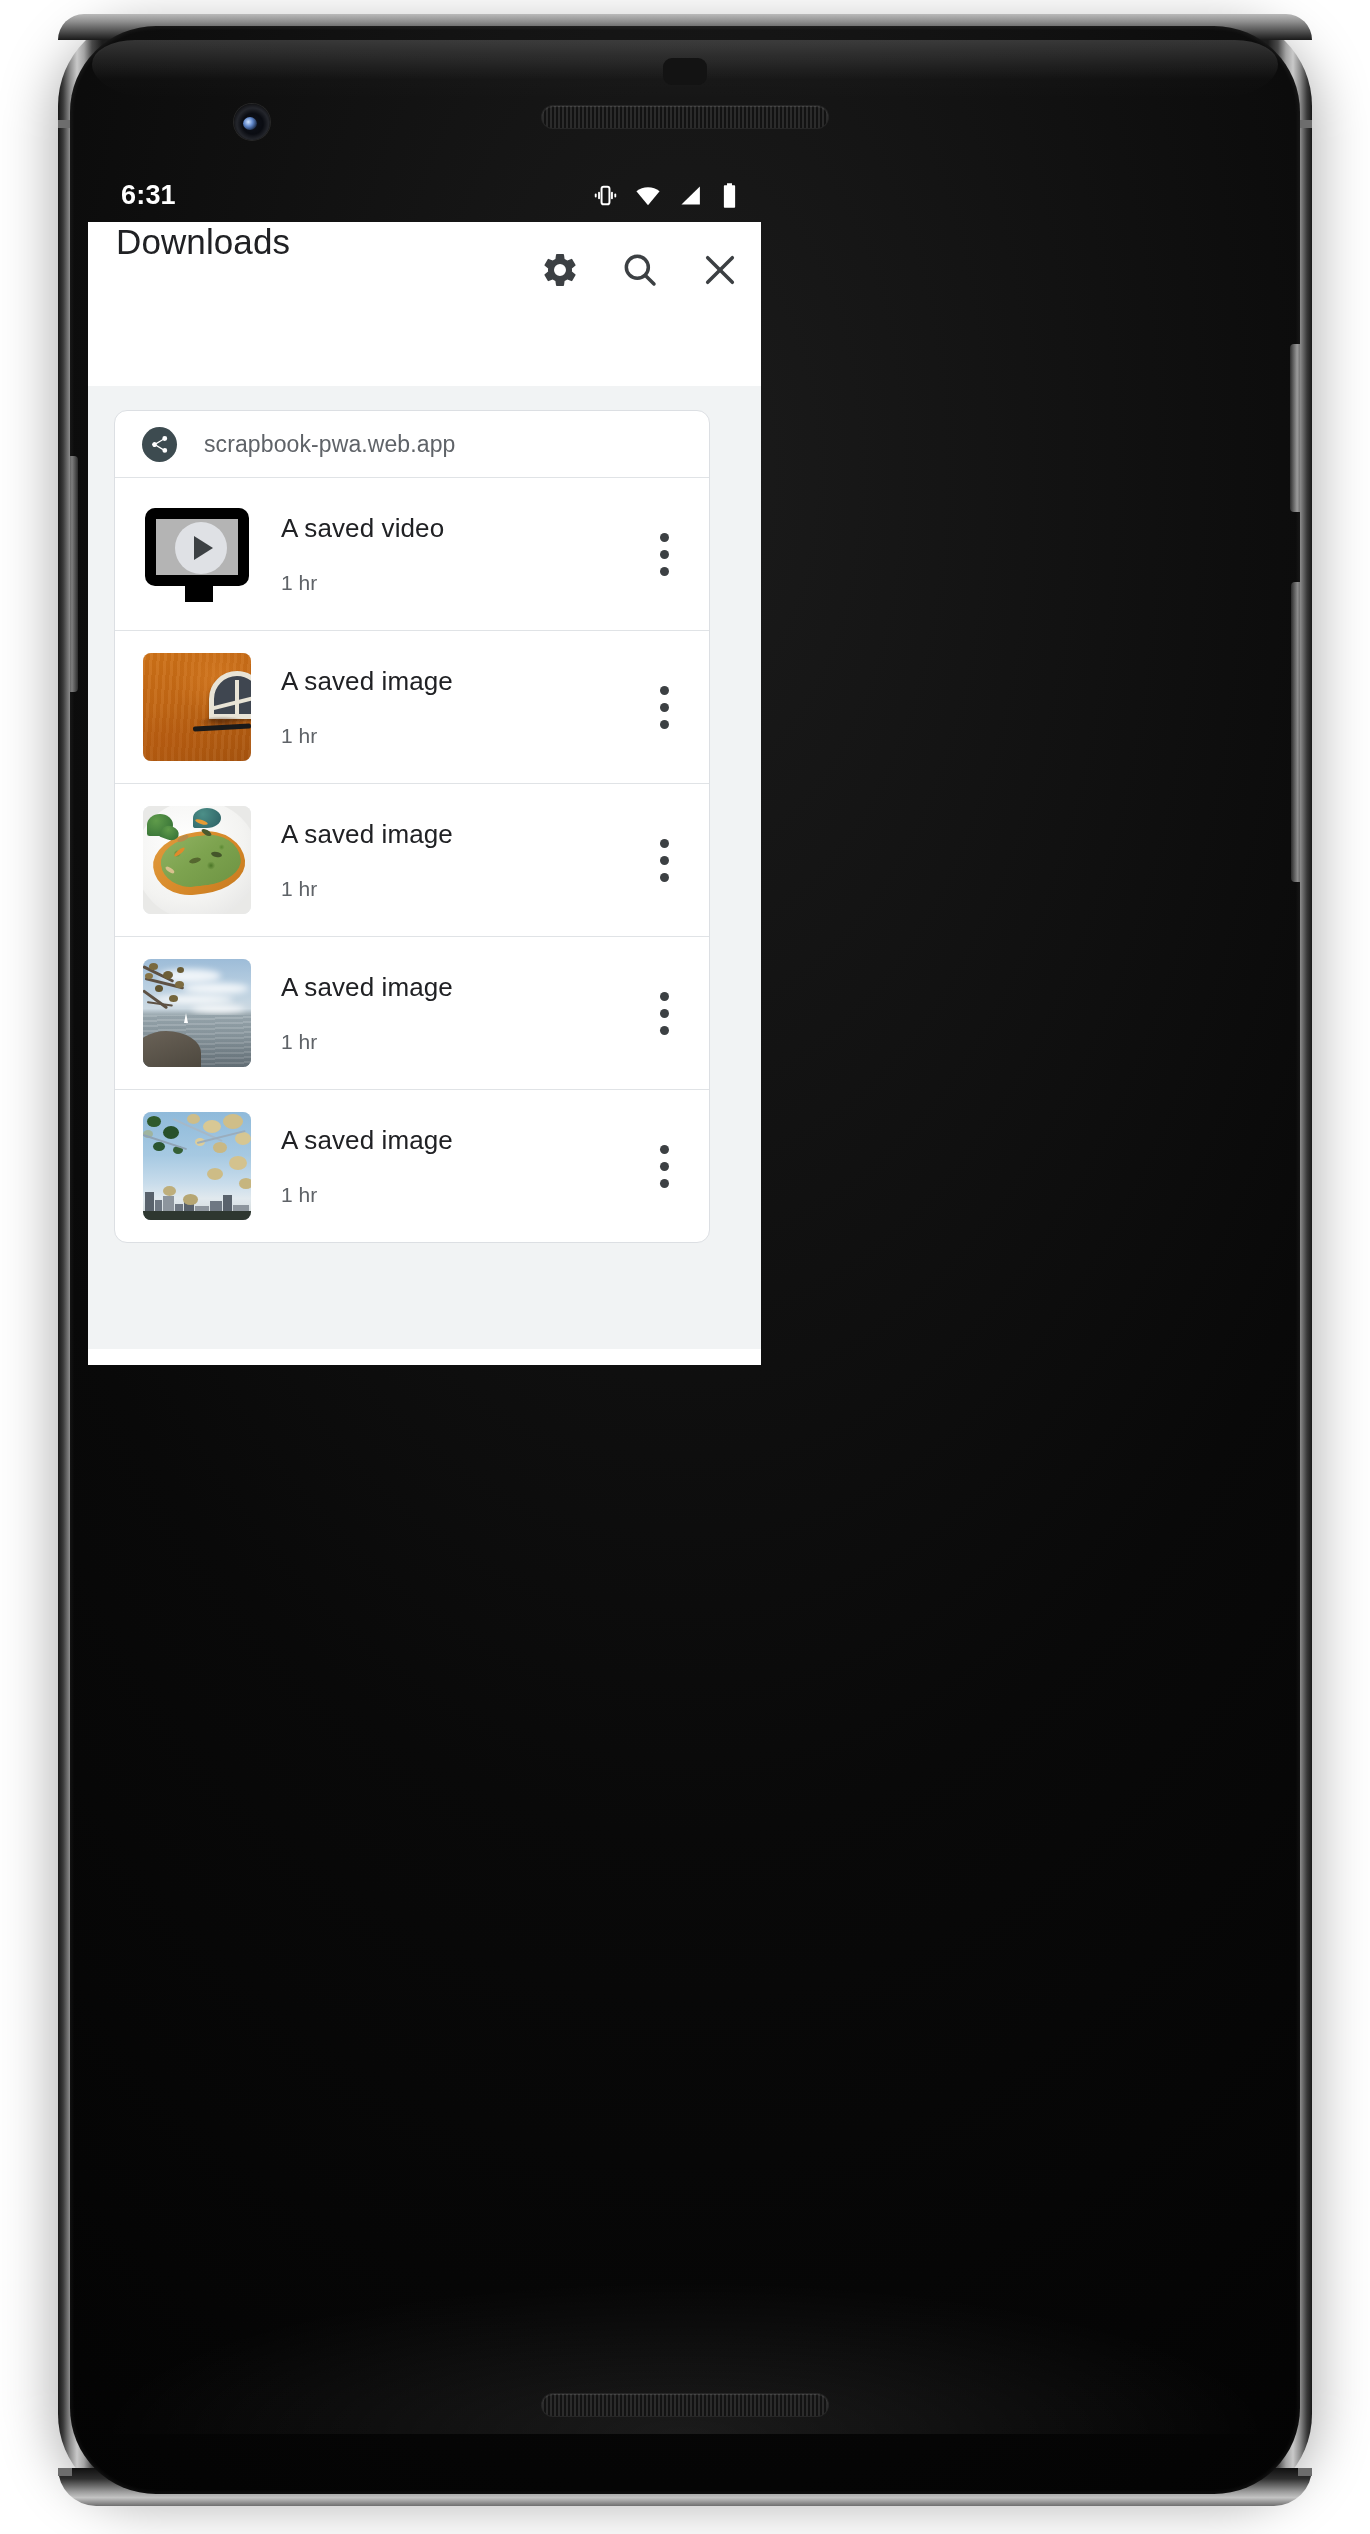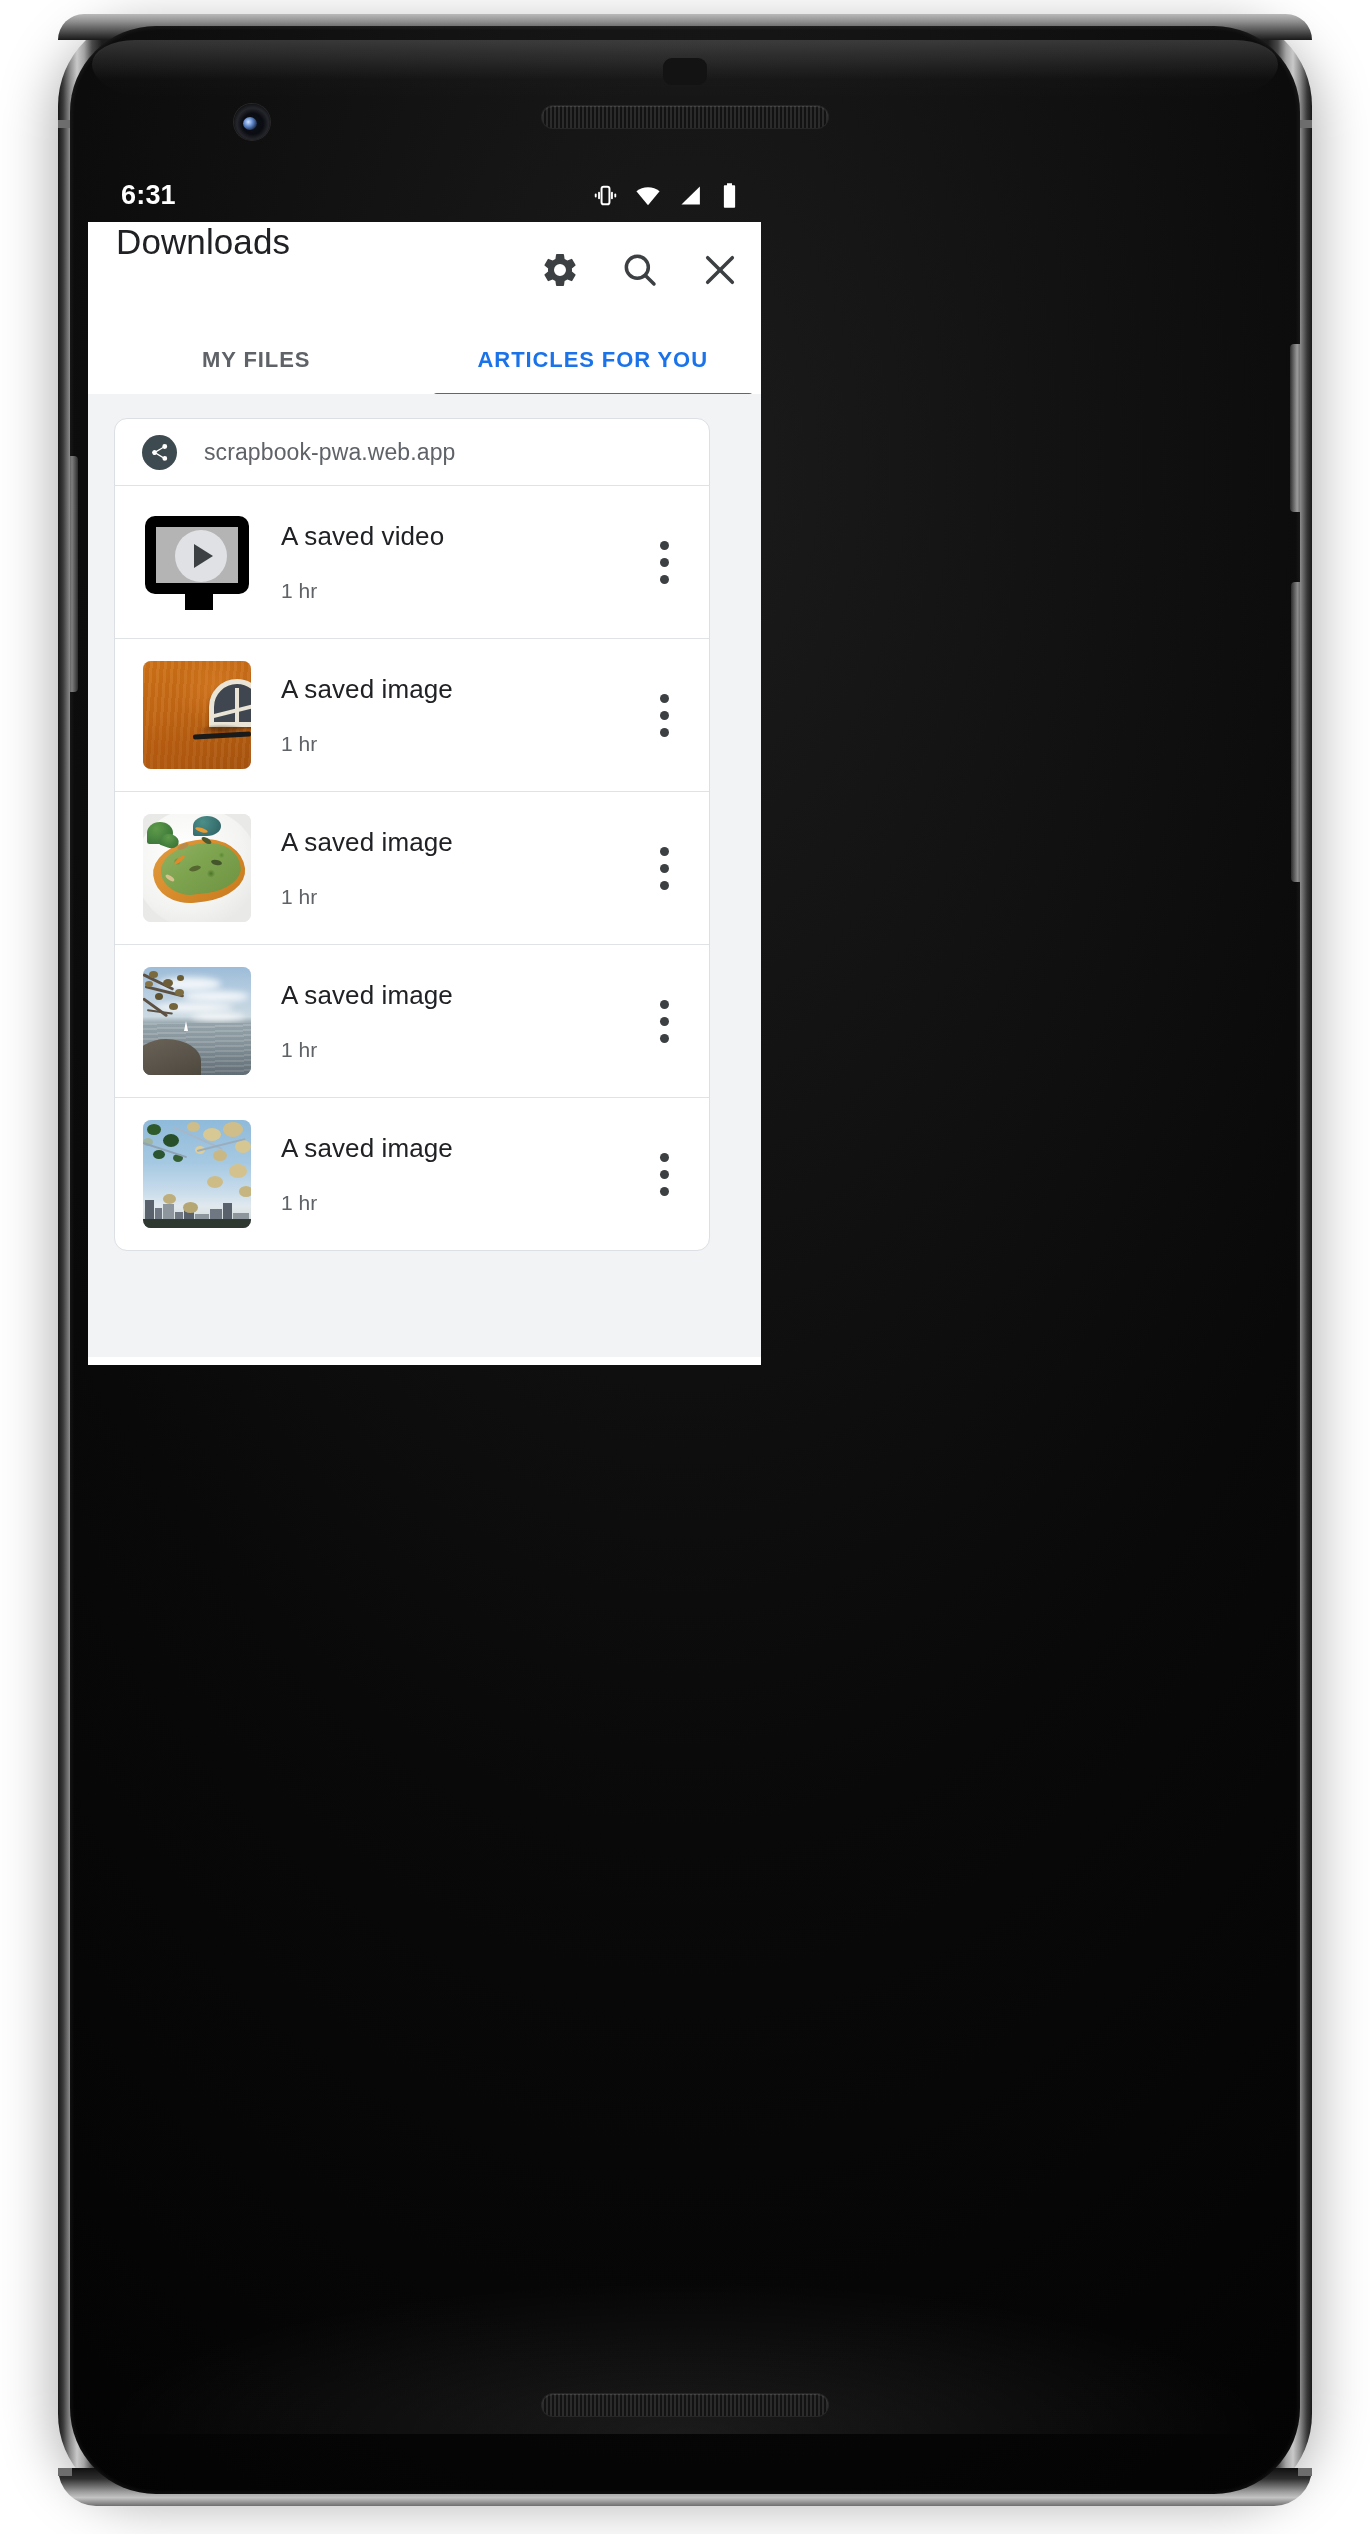--- a/index.html
+++ b/index.html
@@ -167,21 +167,21 @@
     color:#5f6368;
   }
   .tab.active .tab-label{ color:#1a73e8; }
   .tab-underline{
     position:absolute; bottom:-2px; left:8px; right:8px; height:7px;
     border-radius:4px 4px 0 0; background:#1a73e8;
   }
 
   
   .body{
-    position:absolute; left:0; top:172px; width:673px; height:963px;
+    position:absolute; left:0; top:164px; width:673px; height:963px;
     background:#f1f3f4; overflow:hidden;
   }
 
   
   .card{
     position:absolute; left:26px; top:24px; width:596px;
     background:#fff;
     border:1px solid #dcdfe3;
     border-radius:13px;
     overflow:hidden;
@@ -450,29 +450,20 @@
           <span>
             <svg width="40" height="40" viewBox="0 0 24 24" fill="none" stroke="#3c4043" stroke-width="2.1" stroke-linecap="round">
               <line x1="4.6" y1="4.6" x2="19.4" y2="19.4"></line>
               <line x1="19.4" y1="4.6" x2="4.6" y2="19.4"></line>
             </svg>
           </span>
         </div>
       </div>
     </div>
 
-    <div class="tabs">
-      <div class="tab">
-        <span class="tab-label">MY FILES</span>
-      </div>
-      <div class="tab active">
-        <span class="tab-label">ARTICLES FOR YOU</span>
-        <span class="tab-underline"></span>
-      </div>
-    </div>
 
     <div class="body">
       <div class="card">
 
         <div class="card-head">
           <div class="origin-chip">
             <svg width="21" height="21" viewBox="0 0 24 24" fill="#fff">
               <path d="M18 16.1c-.76 0-1.44.3-1.96.77L8.9 12.7c.05-.23.1-.46.1-.7s-.05-.47-.1-.7l7.05-4.11c.54.5 1.25.81 2.05.81a2.8 2.8 0 1 0 0-5.6 2.8 2.8 0 0 0-2.8 2.8c0 .24.04.47.1.7L8.3 10.01a2.8 2.8 0 1 0 0 3.98l7.12 4.16c-.06.21-.1.43-.1.65a2.73 2.73 0 1 0 2.68-2.7z"></path>
             </svg>
           </div>

